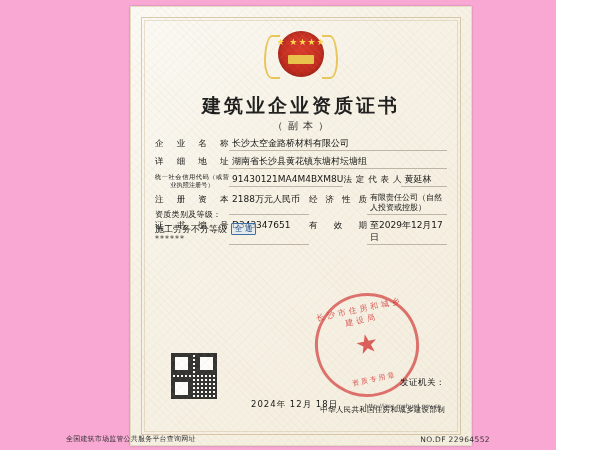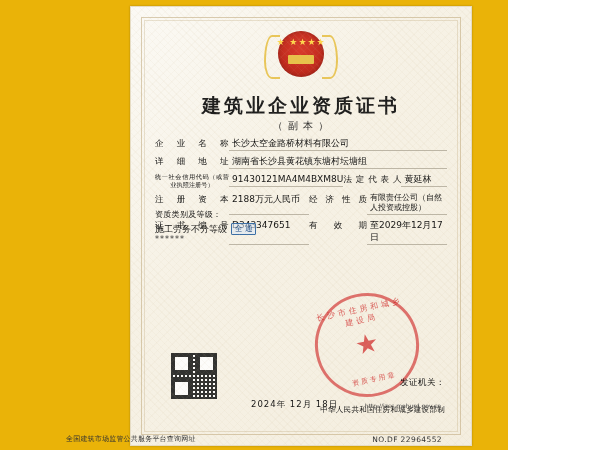--- a/index.html
+++ b/index.html
@@ -2,21 +2,21 @@
 <html><head>
 <meta charset="utf-8">
 <style>
   html,body{margin:0;padding:0;}
   body{
     width:600px;height:450px;
     background:#ffffff;
     font-family:"DejaVu Sans","Liberation Sans",sans-serif;
     overflow:hidden;
   }
-  .page{position:relative;width:508px;height:450px;background:#eab308;}
+  .page{position:relative;width:556px;height:450px;background:#f9a8d4;}
 
   
   .cert{
     position:absolute;left:130px;top:6px;width:340px;height:438px;
     background:#f7f3e8;
     background-image:
       linear-gradient(135deg, rgba(255,255,255,.55) 0%, rgba(245,238,222,.25) 40%, rgba(238,228,206,.35) 100%);
     box-shadow:0 0 2px rgba(0,0,0,.25);
     border:1px solid #e6dcc4;
     overflow:hidden;

